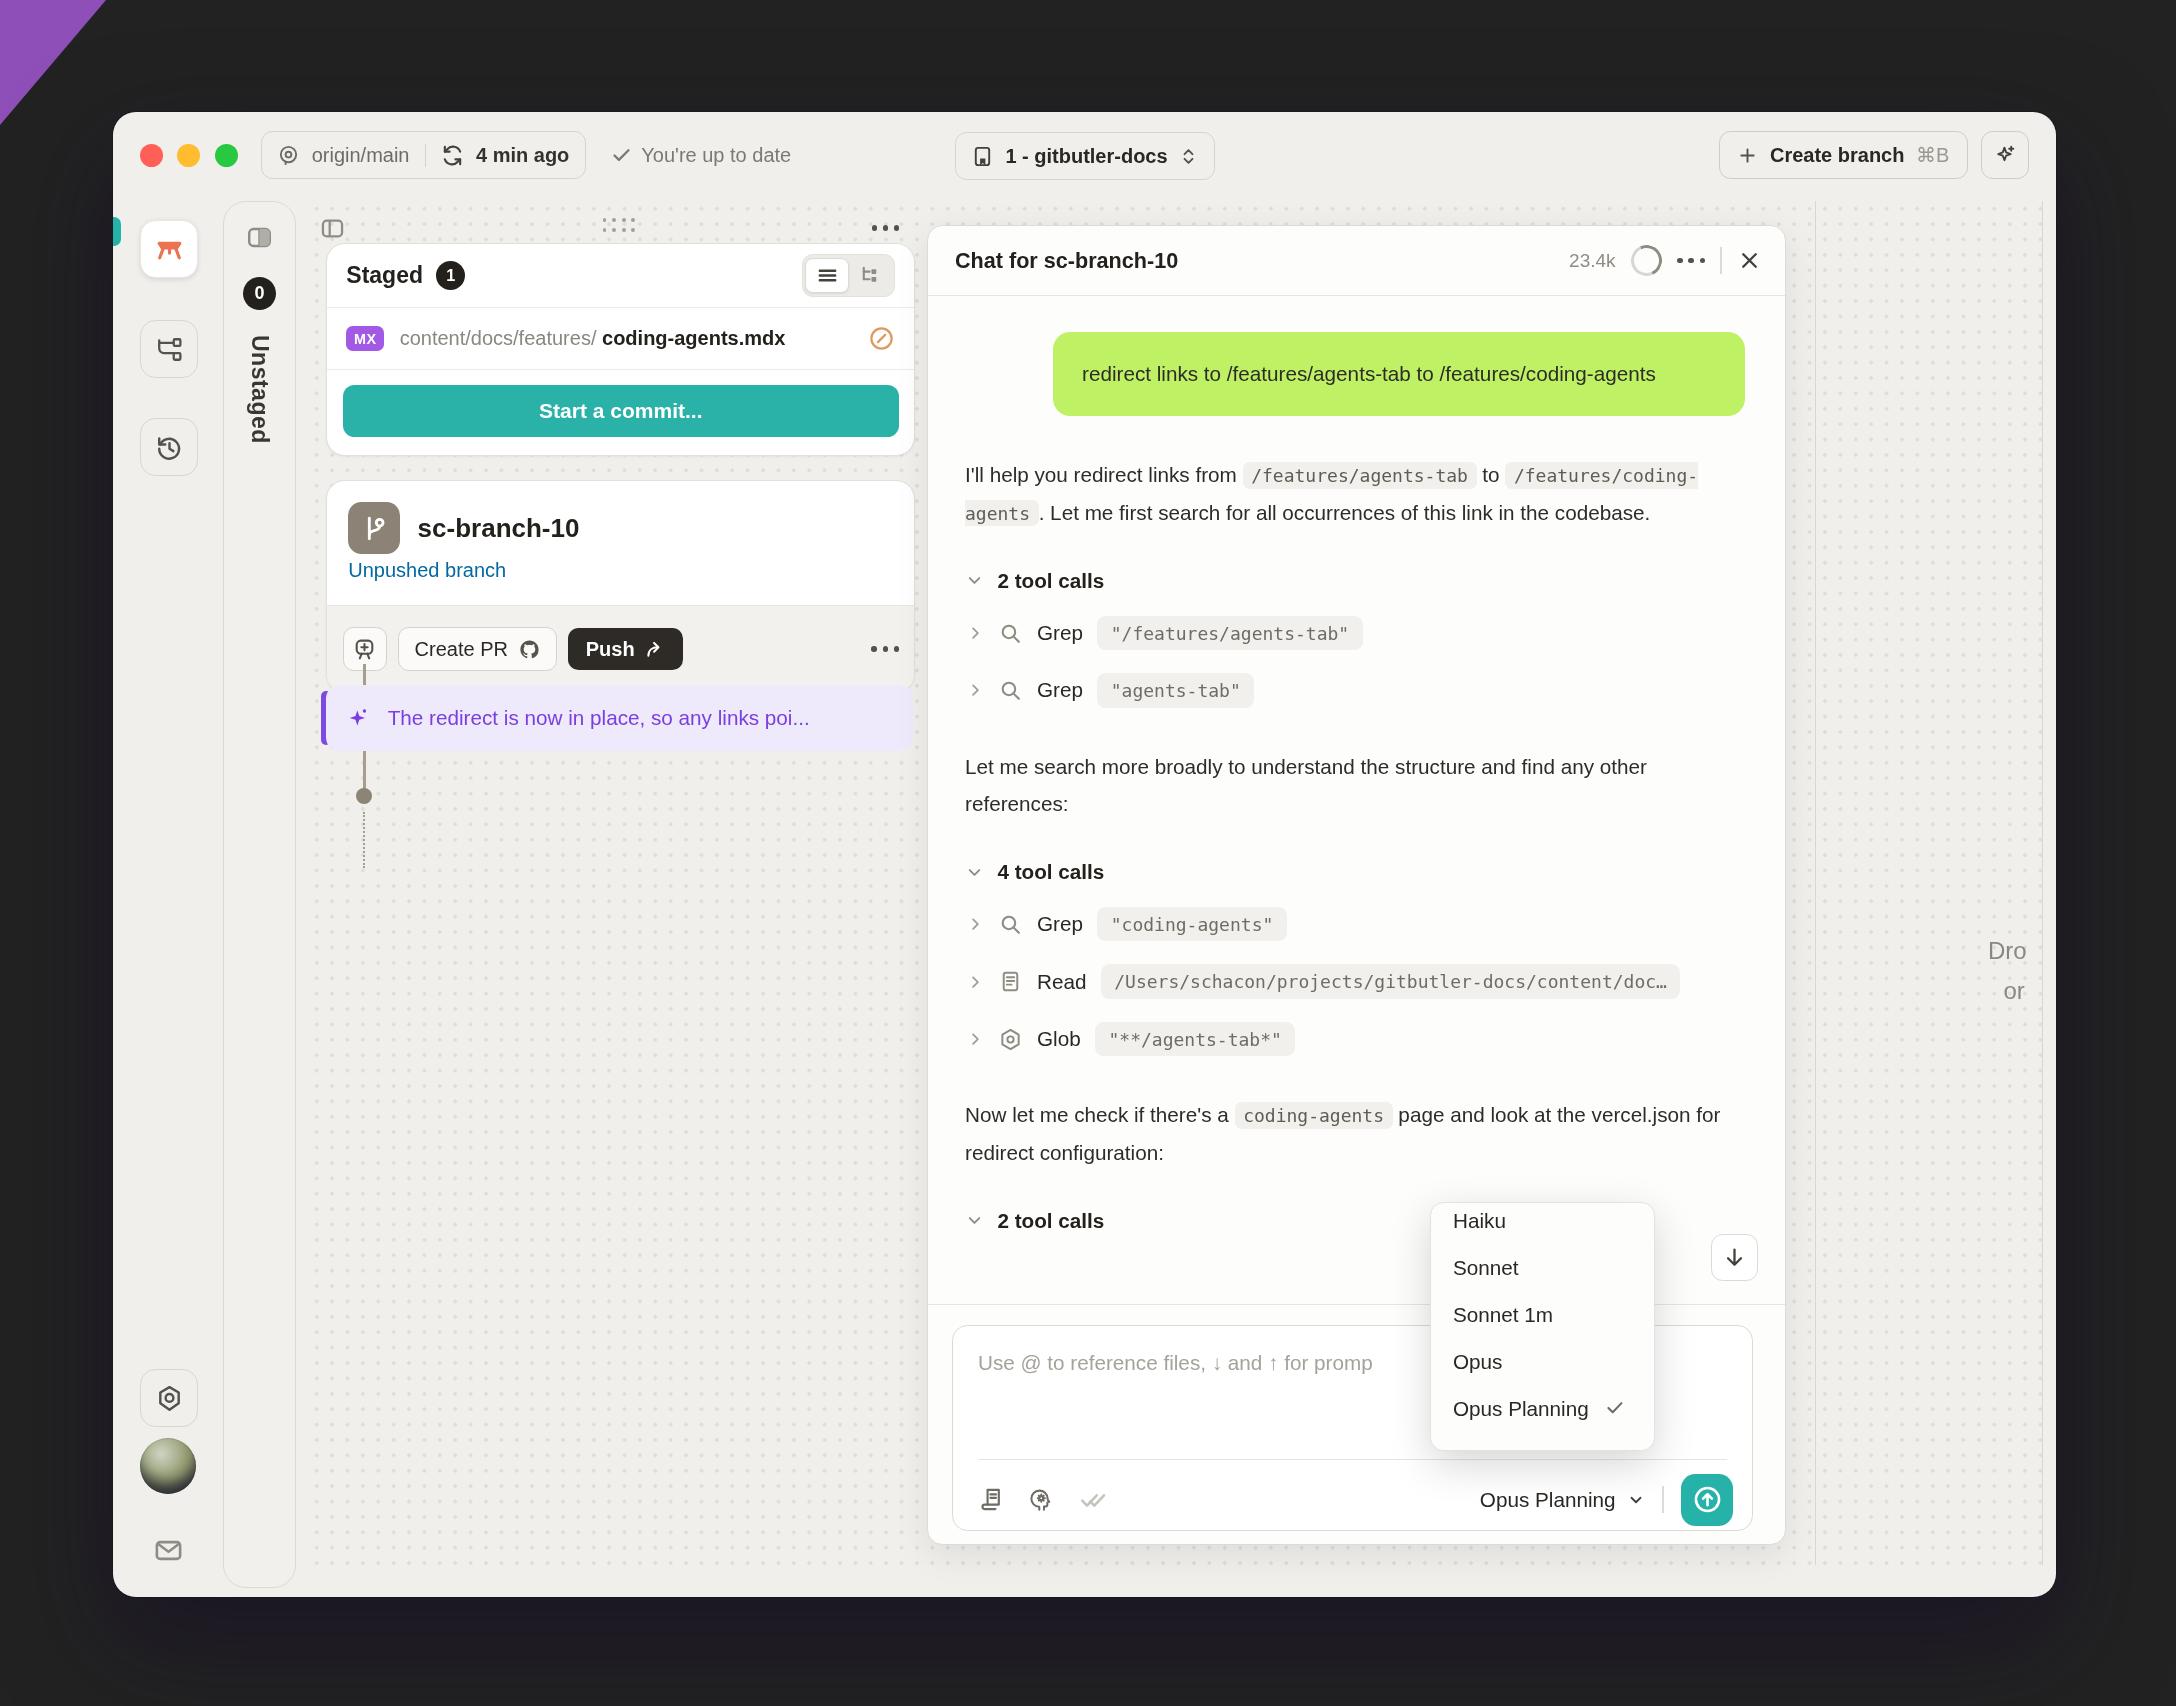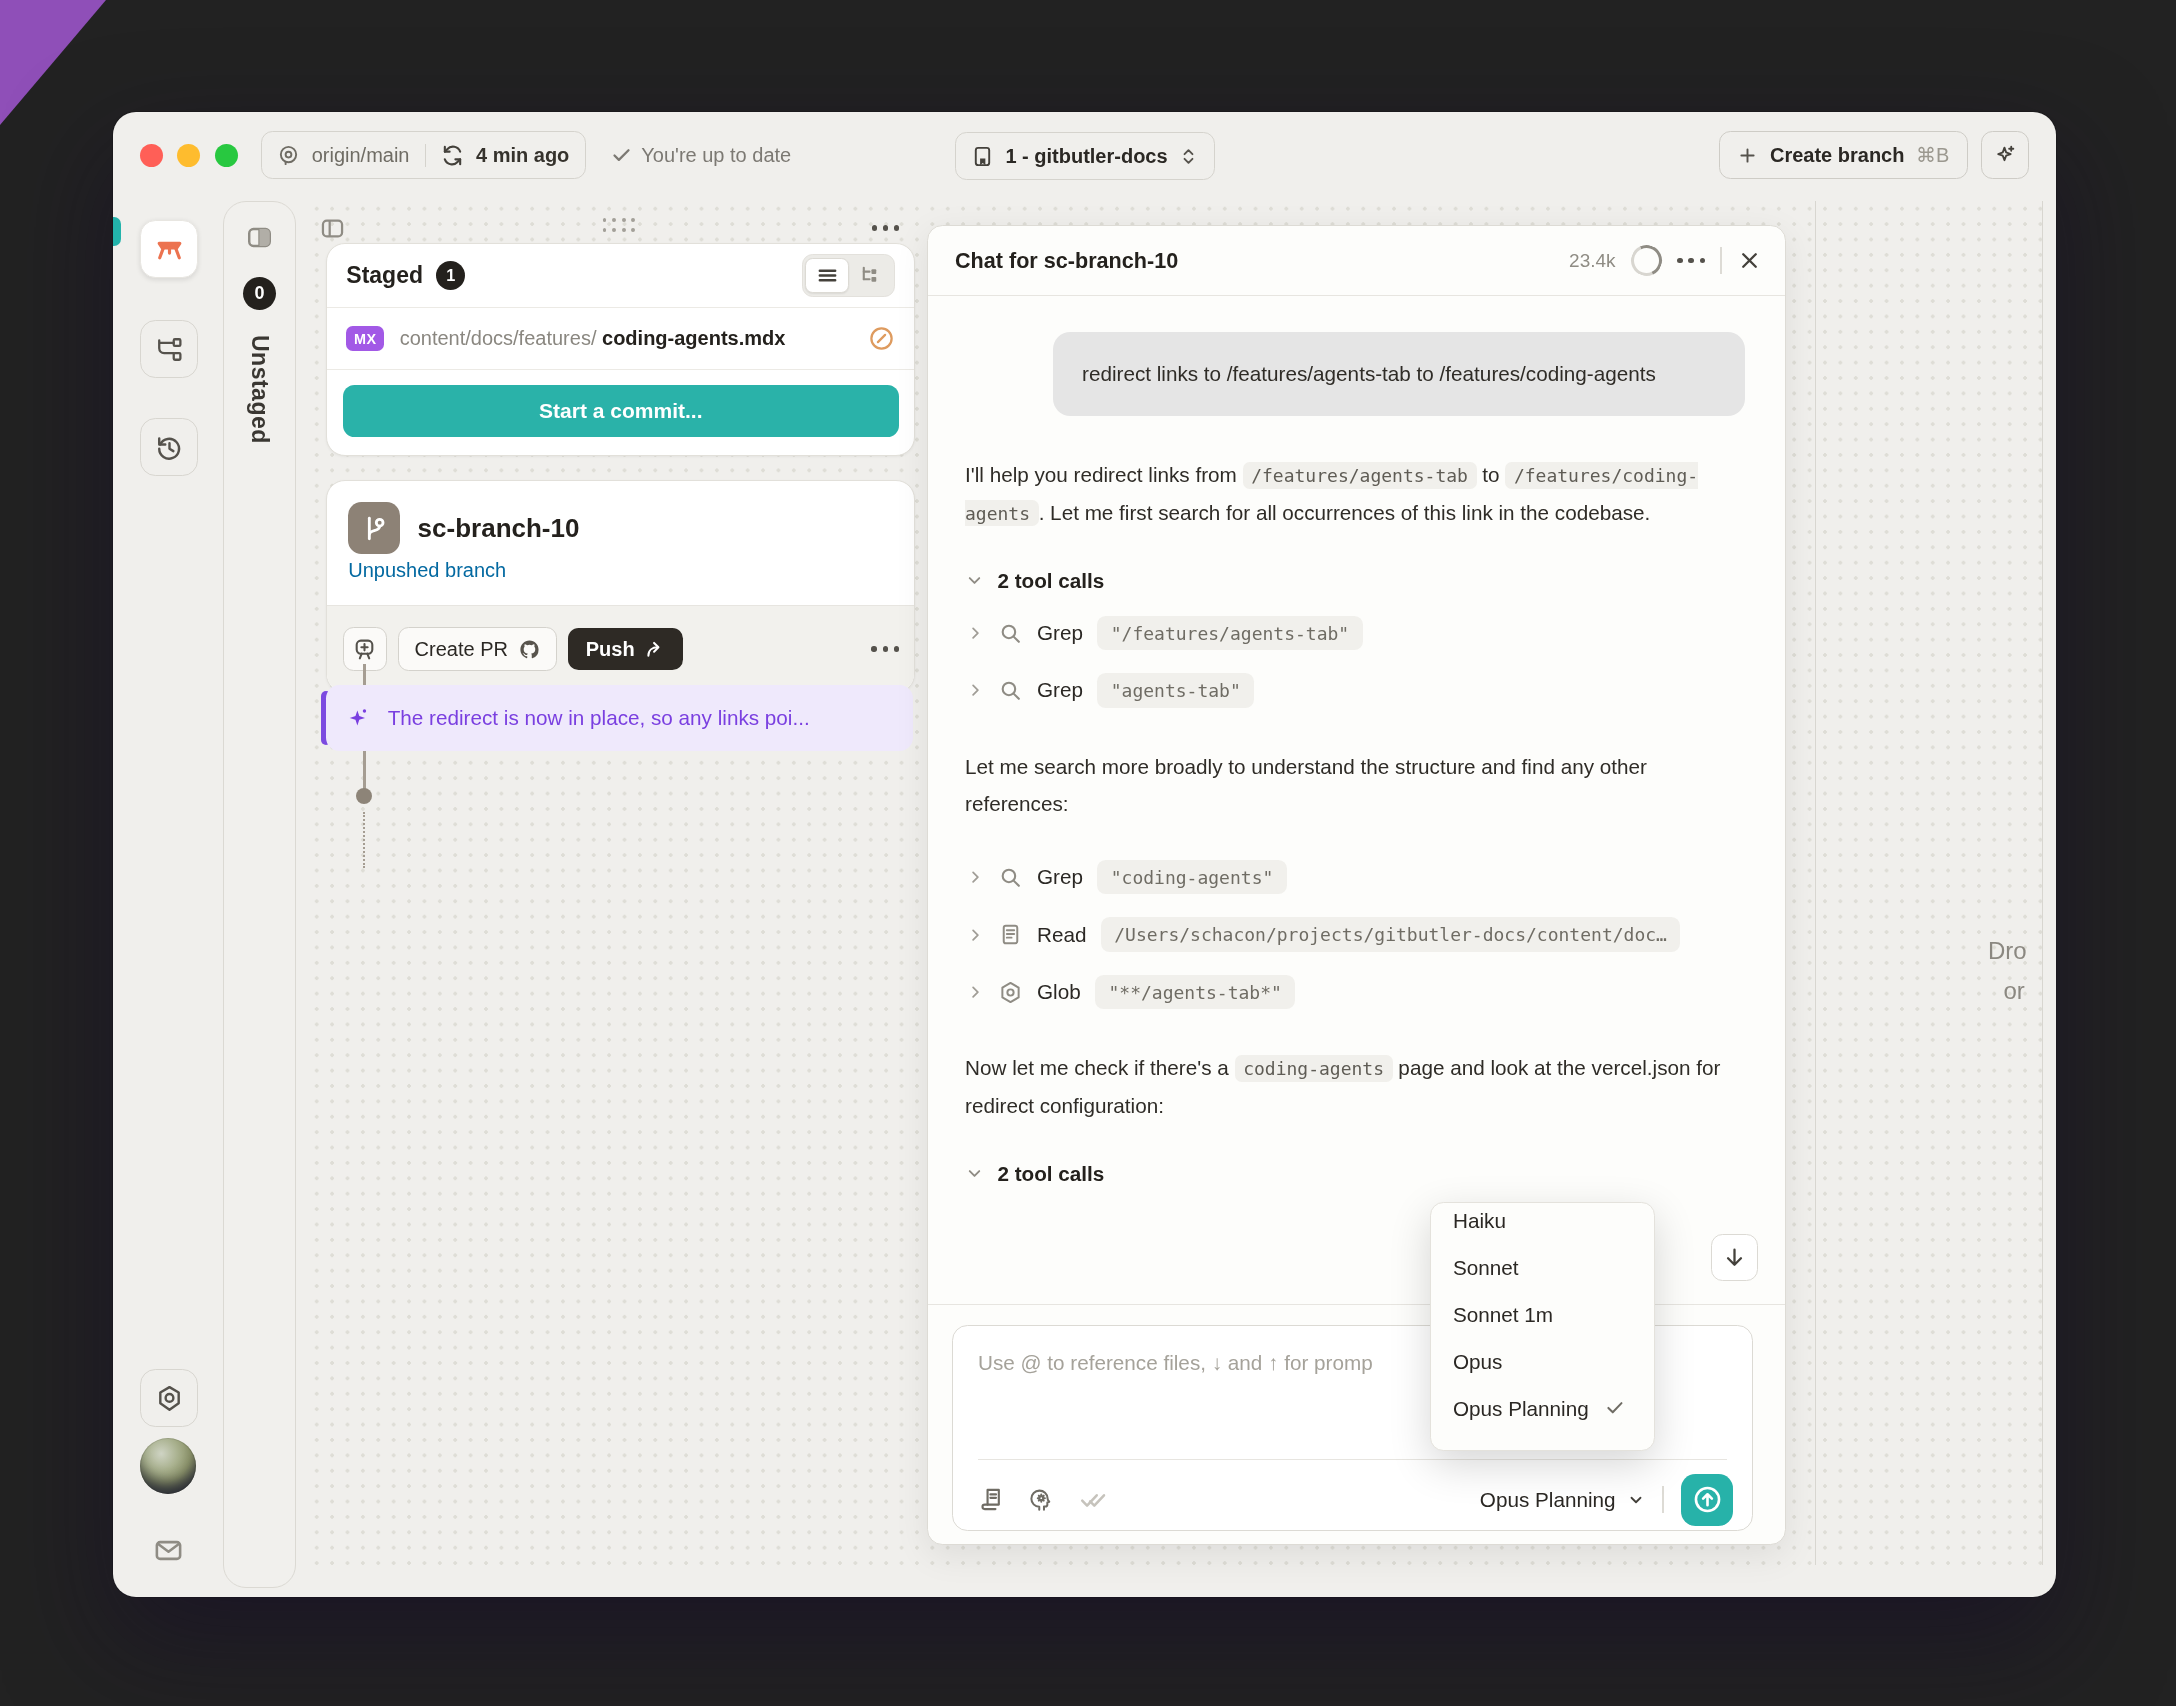--- a/index.html
+++ b/index.html
@@ -113,21 +113,21 @@
   
   .chat{position:absolute;left:814px;top:113px;width:857px;height:1318px;background:#fdfdfb;border:1.4px solid #dddbd5;
     border-radius:15.4px;box-shadow:0 9.6px 35px rgba(0,0,0,.08);overflow:hidden;}
   .chat-head{display:flex;align-items:center;height:69px;padding:0 23px 0 27px;border-bottom:1.4px solid #e7e5e0;}
   .chat-title{font-size:21.6px;font-weight:600;color:#24211d;}
   .chat-head-right{margin-left:auto;display:flex;align-items:center;gap:15.4px;}
   .tok{font-size:19px;color:#8f8c84;}
   .ring{width:25px;height:25px;border-radius:50%;border:3.4px solid #d8d6d0;border-top-color:#8f8c84;border-right-color:#8f8c84;transform:rotate(20deg);}
   .vsep{width:1.4px;height:27px;background:#dddbd5;}
   .chat-body{position:absolute;left:0;right:0;top:69px;bottom:239px;padding:37px 40px 0 37px;overflow:hidden;}
-  .bubble{margin-left:auto;width:692px;box-sizing:border-box;background:#e5e5e5;border-radius:17.3px;padding:23px 29px;
+  .bubble{margin-left:auto;width:692px;box-sizing:border-box;background:#bef264;border-radius:17.3px;padding:23px 29px;
     font-size:20.7px;line-height:1.85;color:#2f2c27;}
   .para{font-size:20.7px;line-height:1.8;color:#2f2c27;margin-top:40px;}
   .code{font-family:"DejaVu Sans Mono",monospace;font-size:18px;color:#5f5c55;background:#f1f0ec;border-radius:6.7px;padding:2.9px 8.6px;}
   .tool-group{margin-top:38px;}
   .tg-head{display:flex;align-items:center;gap:13.4px;font-size:20.7px;font-weight:600;color:#24211d;}
   .tool-row{display:flex;align-items:center;gap:14.4px;margin-top:23px;padding-left:1.9px;}
   .tool-name{font-size:20.7px;font-weight:500;color:#2b2824;}
   .chip{font-family:"DejaVu Sans Mono",monospace;font-size:18px;color:#6f6c64;background:#f1f0ec;border-radius:8.6px;
     padding:6.7px 13.4px;white-space:nowrap;overflow:hidden;max-width:615px;}
   .faded-row{height:29px;overflow:hidden;opacity:.4;}
@@ -448,20 +448,26 @@
                 <path d="m15 15 5 5"></path>
               </svg>
             <span class="tool-name">Grep</span>
             <span class="chip">"agents-tab"</span>
           </div>
         </div>
 
         <div class="para">Let me search more broadly to understand the structure and find any other references:</div>
 
         <div class="tool-group">
+          <div class="tg-head">
+            <svg width="19" height="19" viewBox="0 0 24 24" fill="none" stroke="#8f8c84" stroke-width="2.4" stroke-linecap="round" stroke-linejoin="round">
+                <path d="m6 9 6 6 6-6"></path>
+              </svg>
+            <span>4 tool calls</span>
+          </div>
           <div class="tool-row">
             <svg width="16.3" height="16.3" viewBox="0 0 24 24" fill="none" stroke="#a09d96" stroke-width="2.6" stroke-linecap="round" stroke-linejoin="round">
                 <path d="m9 5 7 7-7 7"></path>
               </svg>
             <svg width="25" height="25" viewBox="0 0 24 24" fill="none" stroke="#8f8c84" stroke-width="2" stroke-linecap="round">
                 <circle cx="10.5" cy="10.5" r="6"></circle>
                 <path d="m15 15 5 5"></path>
               </svg>
             <span class="tool-name">Grep</span>
             <span class="chip">"coding-agents"</span>

